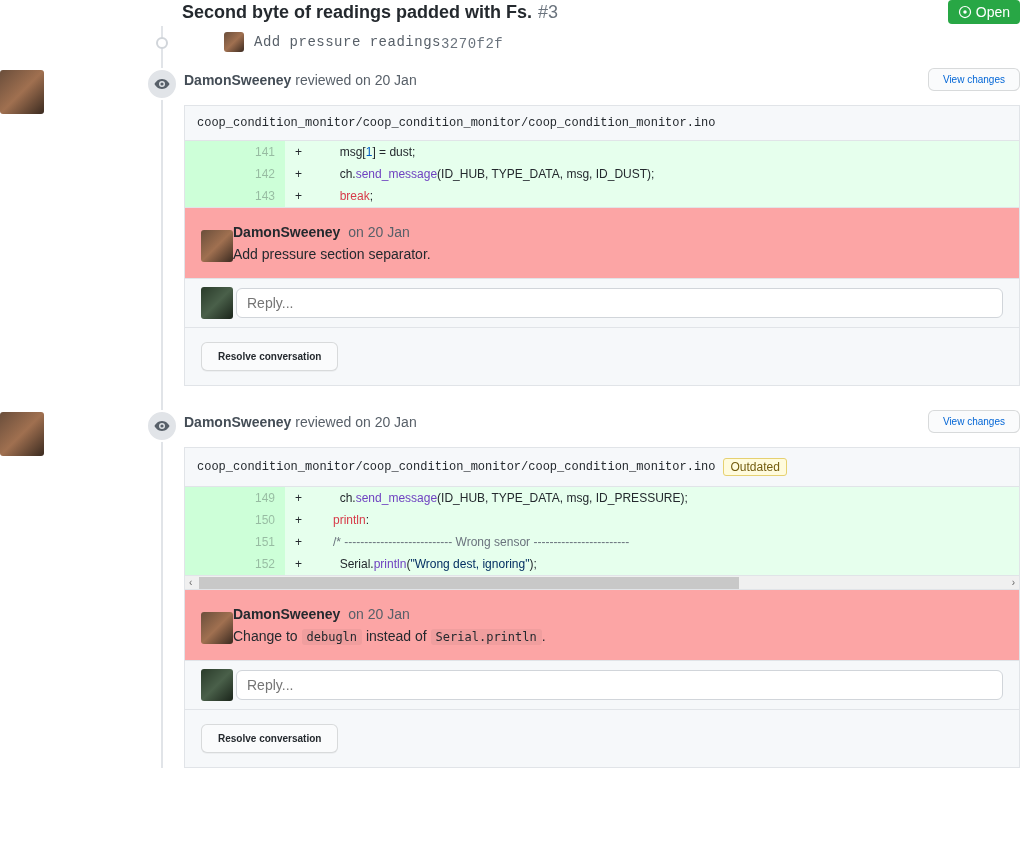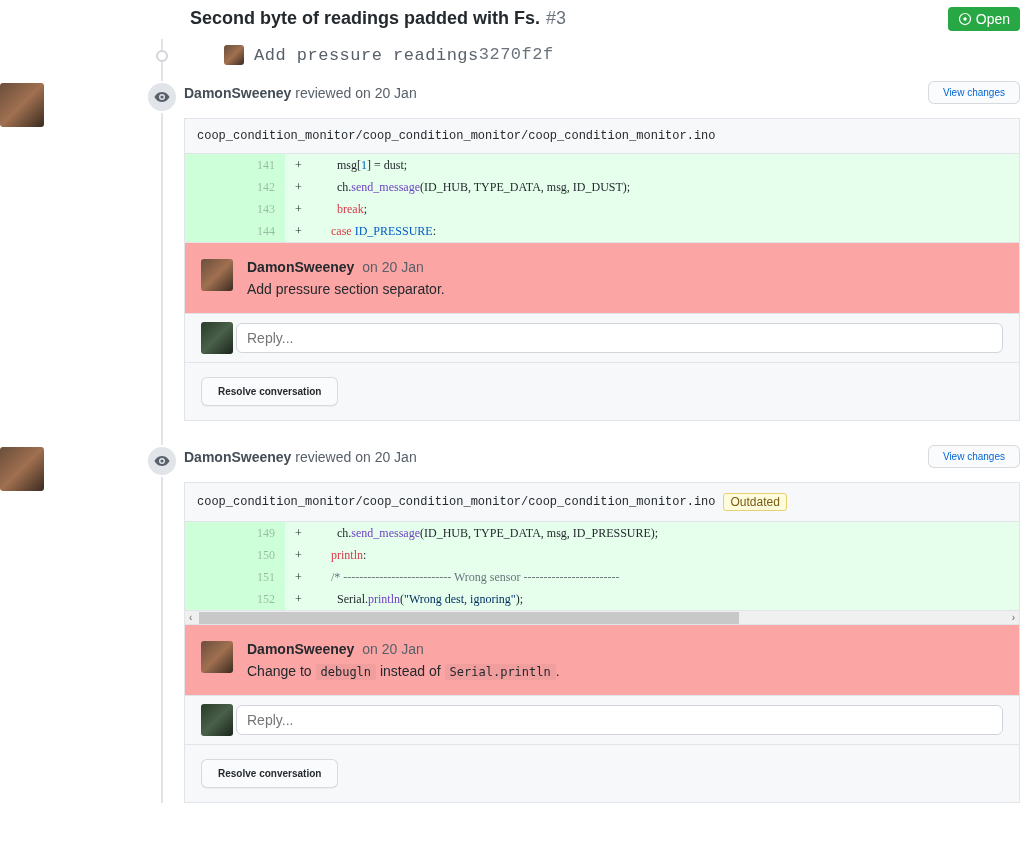--- a/index.html
+++ b/index.html
@@ -32,21 +32,21 @@
   
   .pr-header {
     display: flex;
     align-items: center;
     justify-content: space-between;
     padding: 0 0 8px 100px;
   }
   .pr-header h1 {
     font-size: 18px;
     font-weight: 600;
-    margin: 8px;
+    margin: 0;
     display: flex;
     align-items: flex-start;
   }
   .pr-header h1 .num {
     color: #6a737d;
     font-weight: 300;
     margin-left: 6px;
   }
   .state-badge {
     background: var(--green);
@@ -97,25 +97,25 @@
     left: 12px;
     top: 5px;
     width: 12px;
     height: 12px;
     border-radius: 50%;
     background: #fff;
     border: 2px solid #d1d5da;
   }
   .tl-item-commit {
     padding-left: 40px;
-    font-size: 17px;
+    font-size: 14px;
     font-family: SFMono-Regular, Consolas, "Liberation Mono", Menlo, monospace;
     color: #586069;
     display: flex;
-    align-items: flex-start;
+    align-items: flex-end;
     justify-content: space-between;
     letter-spacing: 0.5px;
   }
   .tl-item-commit .commit-left {
     display: flex;
     align-items: center;
   }
   .tl-item-commit .commit-left .commit-avatar {
     margin-right: 10px;
   }
@@ -199,21 +199,21 @@
     color: #735c0f;
     border-radius: 3px;
     font-size: 12px;
     padding: 1px 6px;
     font-family: -apple-system, sans-serif;
   }
 
   .diff-table {
     width: 100%;
     border-collapse: collapse;
-    font-family: Liberation Serif, serif;
+    font-family: Liberation Sans, sans-serif;
     font-size: 12px;
     table-layout: fixed;
   }
   .diff-table td.ln {
     width: 50px;
     text-align: right;
     padding: 1px 10px 1px 0;
     color: rgba(27,31,35,.3);
     background: var(--bg-green-gutter);
     user-select: none;
@@ -259,22 +259,21 @@
   }
   .scroll-strip .arrow.left { left: 4px; }
   .scroll-strip .arrow.right { right: 4px; }
 
   .comment-section {
     border-top: 1px solid var(--border);
     padding: 16px;
   }
   .comment-row {
     display: flex;
-    gap: 14px;
-    align-items: flex-start;
+    align-items: flex-end;
   }
   .comment-body .name { font-weight: 600; }
   .comment-body .when { color: var(--text-muted); margin-left: 4px; }
   .comment-body .text { margin-top: 6px; }
   .code-inline {
     background: rgba(27,31,35,.05);
     border-radius: 3px;
     padding: 1px 5px;
     font-family: SFMono-Regular, Consolas, monospace;
     font-size: 12px;
@@ -373,25 +372,20 @@
                 <tr>
                   <td class="ln first"></td>
                   <td class="ln">142</td>
                   <td class="code"><span class="marker">+</span>        ch.<span class="code-fn">send_message</span>(ID_HUB, TYPE_DATA, msg, ID_DUST);</td>
                 </tr>
                 <tr>
                   <td class="ln first"></td>
                   <td class="ln">143</td>
                   <td class="code"><span class="marker">+</span>        <span class="code-kw">break</span>;</td>
                 </tr>
-                <tr>
-                  <td class="ln first"></td>
-                  <td class="ln">144</td>
-                  <td class="code"><span class="marker">+</span>      <span class="code-kw">case</span> <span class="code-const">ID_PRESSURE</span>:</td>
-                </tr>
               </tbody>
       </table>
 
       <div class="comment-section">
         <div class="comment-row">
           <span class="avatar med"></span>
           <div class="comment-body">
             <span class="name">DamonSweeney</span>
             <span class="when">on 20 Jan</span>
             <div class="text">Add pressure section separator.</div>

